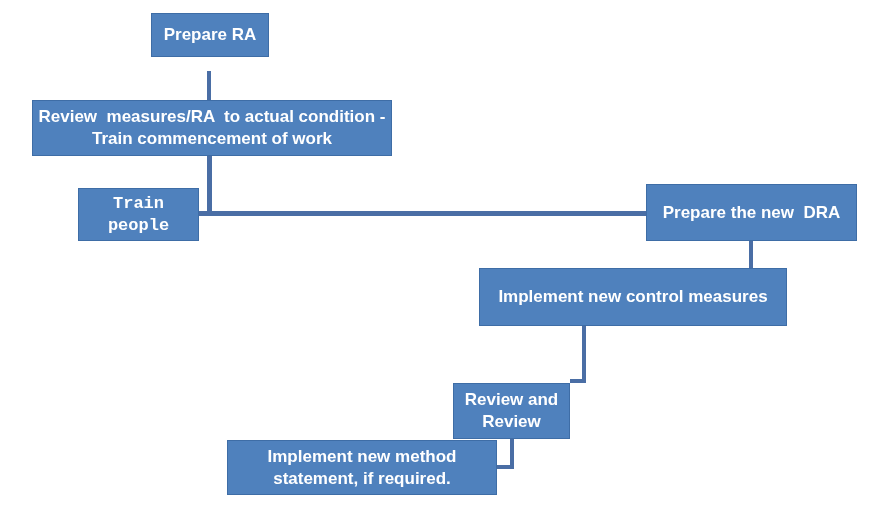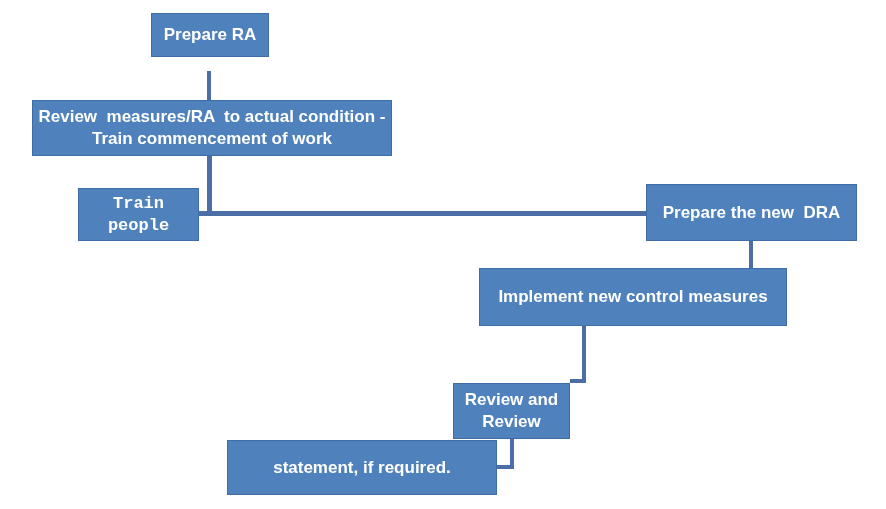--- a/index.html
+++ b/index.html
@@ -92,16 +92,17 @@
   <div class="node" id="n-implement-control">
     <span class="line">Implement new control measures</span>
   </div>
 
   <div class="node" id="n-review-record">
     <span class="line">Review and</span>
     <span class="line">Review</span>
   </div>
 
   <div class="node" id="n-implement-method">
+    <span class="line">Implement new method</span>
     <span class="line">statement, if required.</span>
   </div>
 
 </div>
 
 </body></html>

